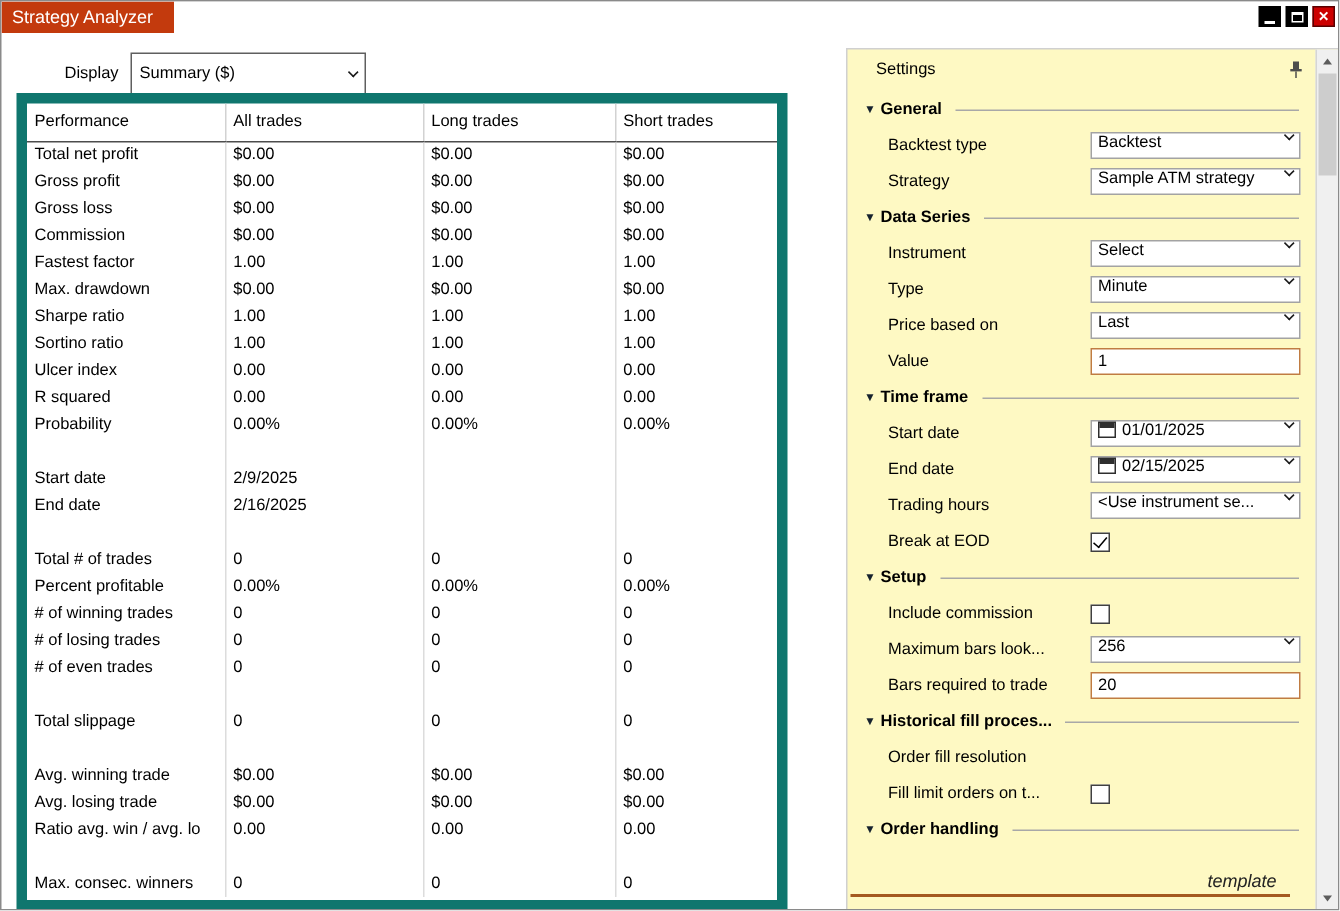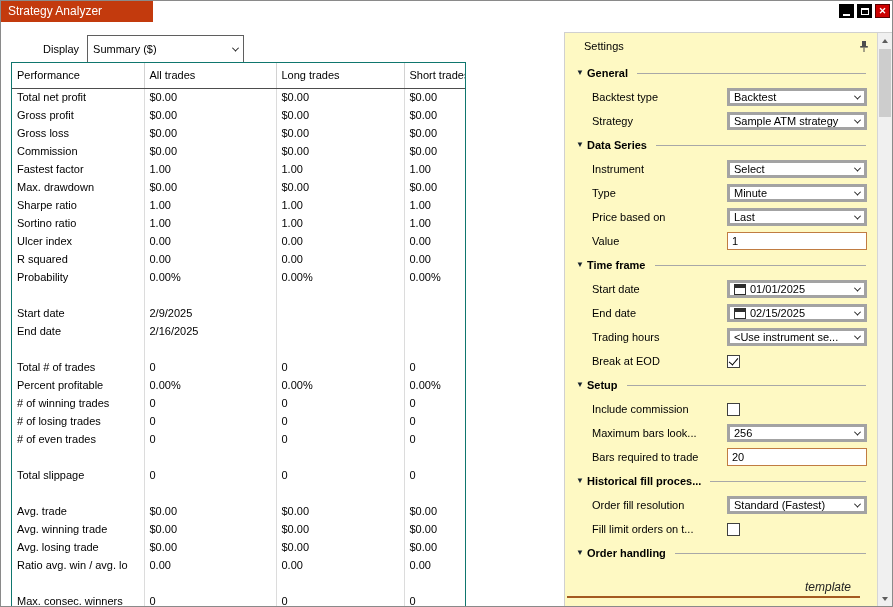--- a/index.html
+++ b/index.html
@@ -1,39 +1,39 @@
 <!DOCTYPE html>
 <html><head>
 <meta charset="utf-8">
 <style>
   * { margin:0; padding:0; box-sizing:border-box; }
   html,body { background:#ffffff; font-family:"Liberation Sans", sans-serif; }
   .window { position:relative; width:893px; height:607px; background:#fff; border:1px solid #8a8a8a; overflow:hidden; }
 
   
   .titlebar { position:absolute; left:0; top:0; right:0; height:21px; background:#fff; }
-  .title-tab { position:absolute; left:0; top:0; width:152px; height:21px; background:#c33a0d; color:#fff; font-size:12px; line-height:20px; padding-left:7px; white-space:nowrap; overflow:hidden; }
+  .title-tab { position:absolute; left:0; top:0; width:115px; height:21px; background:#c33a0d; color:#fff; font-size:12px; line-height:20px; padding-left:7px; white-space:nowrap; overflow:hidden; }
   .win-controls { position:absolute; right:2px; top:3px; display:flex; gap:3px; }
   .win-btn { width:15px; height:14px; display:flex; align-items:center; justify-content:center; cursor:default; }
   .btn-min,.btn-max { background:#000; }
   .btn-close { background:#cc0000; border:1px solid #5a0000; }
   .ic-min { width:7px; height:2px; background:#fff; margin-top:7px; }
   .ic-max { width:8px; height:7px; border:1px solid #fff; border-top-width:2px; }
   .ic-close { color:#fff; font-size:9px; font-weight:bold; line-height:1; }
 
   
   .display-row { position:absolute; left:14px; top:34px; display:flex; align-items:center; }
   .display-label { font-size:11px; color:#000; margin-right:8px;margin-left:28px; }
   .display-select { width:157px; height:19px; border:1px solid #5f5f5f; background:#fff; display:flex; align-items:center; font-size:11px; padding:13px 5px; }
   .display-select .txt { flex:1; white-space:nowrap; overflow:hidden; }
 
   .caret { width:5px; height:5px; border-right:1.4px solid #1a1a1a; border-bottom:1.4px solid #1a1a1a; transform:rotate(45deg) translate(-1px,-1px); flex:none; margin-left:5px; }
 
   
-  .grid-wrap { position:absolute; left:10px; top:61px; width:455px; bottom:-1px; border:1px solid #0f766e; background:#fff; display:flex; align-items:stretch; overflow:hidden; }
+  .grid-wrap { position:absolute; left:10px; top:61px; width:514px; bottom:-1px; border:7px solid #0f766e; background:#fff; display:flex; align-items:stretch; overflow:hidden; }
   table.perf { table-layout:fixed; border-collapse:collapse; width:524px; font-size:11px; color:#000; align-self:flex-start; }
   table.perf th { height:25px; font-weight:normal; text-align:left; padding:0 5px; border-right:1px solid #d2d2d2; border-bottom:1px solid #4d4d4d; white-space:nowrap; overflow:hidden; }
   table.perf td { height:18px; padding:0 5px; border-right:1px solid #dcdcdc; white-space:nowrap; overflow:hidden; }
   table.perf th:last-child, table.perf td:last-child { border-right:none; }
 
   
   .vscroll { width:15px; background:#f0f0f0; position:relative; flex:none; border-left:1px solid #d5d5d5; }
   .sb-btn { position:absolute; left:0; width:14px; height:15px; display:flex; align-items:center; justify-content:center; }
   .sb-up { top:0; } .sb-down { bottom:0; }
   .tri-up { width:0; height:0; border-left:3.5px solid transparent; border-right:3.5px solid transparent; border-bottom:4.5px solid #5d5d5d; }
@@ -45,21 +45,21 @@
   .settings-inner { position:absolute; left:0; top:0; right:15px; bottom:0; overflow:hidden; }
   .settings-title-row { height:26px; display:flex; align-items:center; padding:0 8px 0 19px; font-size:11px; color:#000; }
   .pin { margin-left:auto; display:flex; align-items:center; }
   .settings-sections { position:absolute; left:0; top:28px; right:0; height:516px; overflow:hidden; }
   .sec-row { height:24px; display:flex; align-items:center; padding-left:11px; }
   .tri { font-size:8px; color:#16222e; width:11px; flex:none; line-height:1; }
   .sec-label { font-weight:bold; font-size:11px; color:#000; white-space:nowrap; }
   .sec-line { flex:1; height:1px; background:#a8a8a8; margin:0 11px 0 9px; }
   .set-row { height:24px; display:flex; align-items:center; padding-left:27px; }
   .row-label { font-size:11px; color:#000; width:135px; flex:none; white-space:nowrap; overflow:hidden; }
-  .ctl { width:140px; height:18px; border:3px solid #a3a3a3; background:#fff; display:flex; align-items:center; font-size:11px; padding:0 4px; }
+  .ctl { width:140px; height:18px; border:1px solid #a3a3a3; background:#fff; display:flex; align-items:flex-start; font-size:11px; padding:0 4px; }
   .ctl .txt { flex:1; white-space:nowrap; overflow:hidden; }
   .ctl-input { width:140px; height:18px; border:1px solid #c07c42; font-size:11px; padding:0 4px; font-family:"Liberation Sans", sans-serif; outline:none; color:#000; }
   .cal { width:12px; height:11px; border:1px solid #2e2e2e; margin-right:4px; flex:none;
          background:linear-gradient(#2e2e2e 0 3px, transparent 3px); }
   .checkbox { width:13px; height:13px; border:1px solid #404040; background:#fff; position:relative; flex:none; }
   .checkbox.checked::after { content:""; position:absolute; left:3px; top:0px; width:4px; height:8px;
          border-right:1.7px solid #000; border-bottom:1.7px solid #000; transform:rotate(40deg); }
   .settings-footer { position:absolute; right:26px; bottom:12px; font-size:12px; font-style:italic; color:#222; }
   .settings-bottom-line { position:absolute; left:2px; right:17px; bottom:8px; height:2px; background:#a45a20; }
   .settings-scroll { position:absolute; right:0; top:0; bottom:0; }
@@ -241,26 +241,20 @@
             <td>0</td>
             <td>0</td>
           </tr>
           <tr>
             <td></td>
             <td></td>
             <td></td>
             <td></td>
           </tr>
           <tr>
-            <td>Avg. trade</td>
-            <td>$0.00</td>
-            <td>$0.00</td>
-            <td>$0.00</td>
-          </tr>
-          <tr>
             <td>Avg. winning trade</td>
             <td>$0.00</td>
             <td>$0.00</td>
             <td>$0.00</td>
           </tr>
           <tr>
             <td>Avg. losing trade</td>
             <td>$0.00</td>
             <td>$0.00</td>
             <td>$0.00</td>
@@ -410,24 +404,20 @@
             <span class="row-label">Bars required to trade</span>
             <input class="ctl-input" value="20" style="">
           </div>
           <div class="sec-row">
             <span class="tri">▼</span>
             <span class="sec-label">Historical fill proces...</span>
             <span class="sec-line"></span>
           </div>
           <div class="set-row">
             <span class="row-label">Order fill resolution</span>
-            <div class="ctl">
-              <span class="txt">Standard (Fastest)</span>
-              <span class="caret"></span>
-            </div>
           </div>
           <div class="set-row">
             <span class="row-label">Fill limit orders on t...</span>
             <div class="checkbox"></div>
           </div>
           <div class="sec-row">
             <span class="tri">▼</span>
             <span class="sec-label">Order handling</span>
             <span class="sec-line"></span>
           </div>

